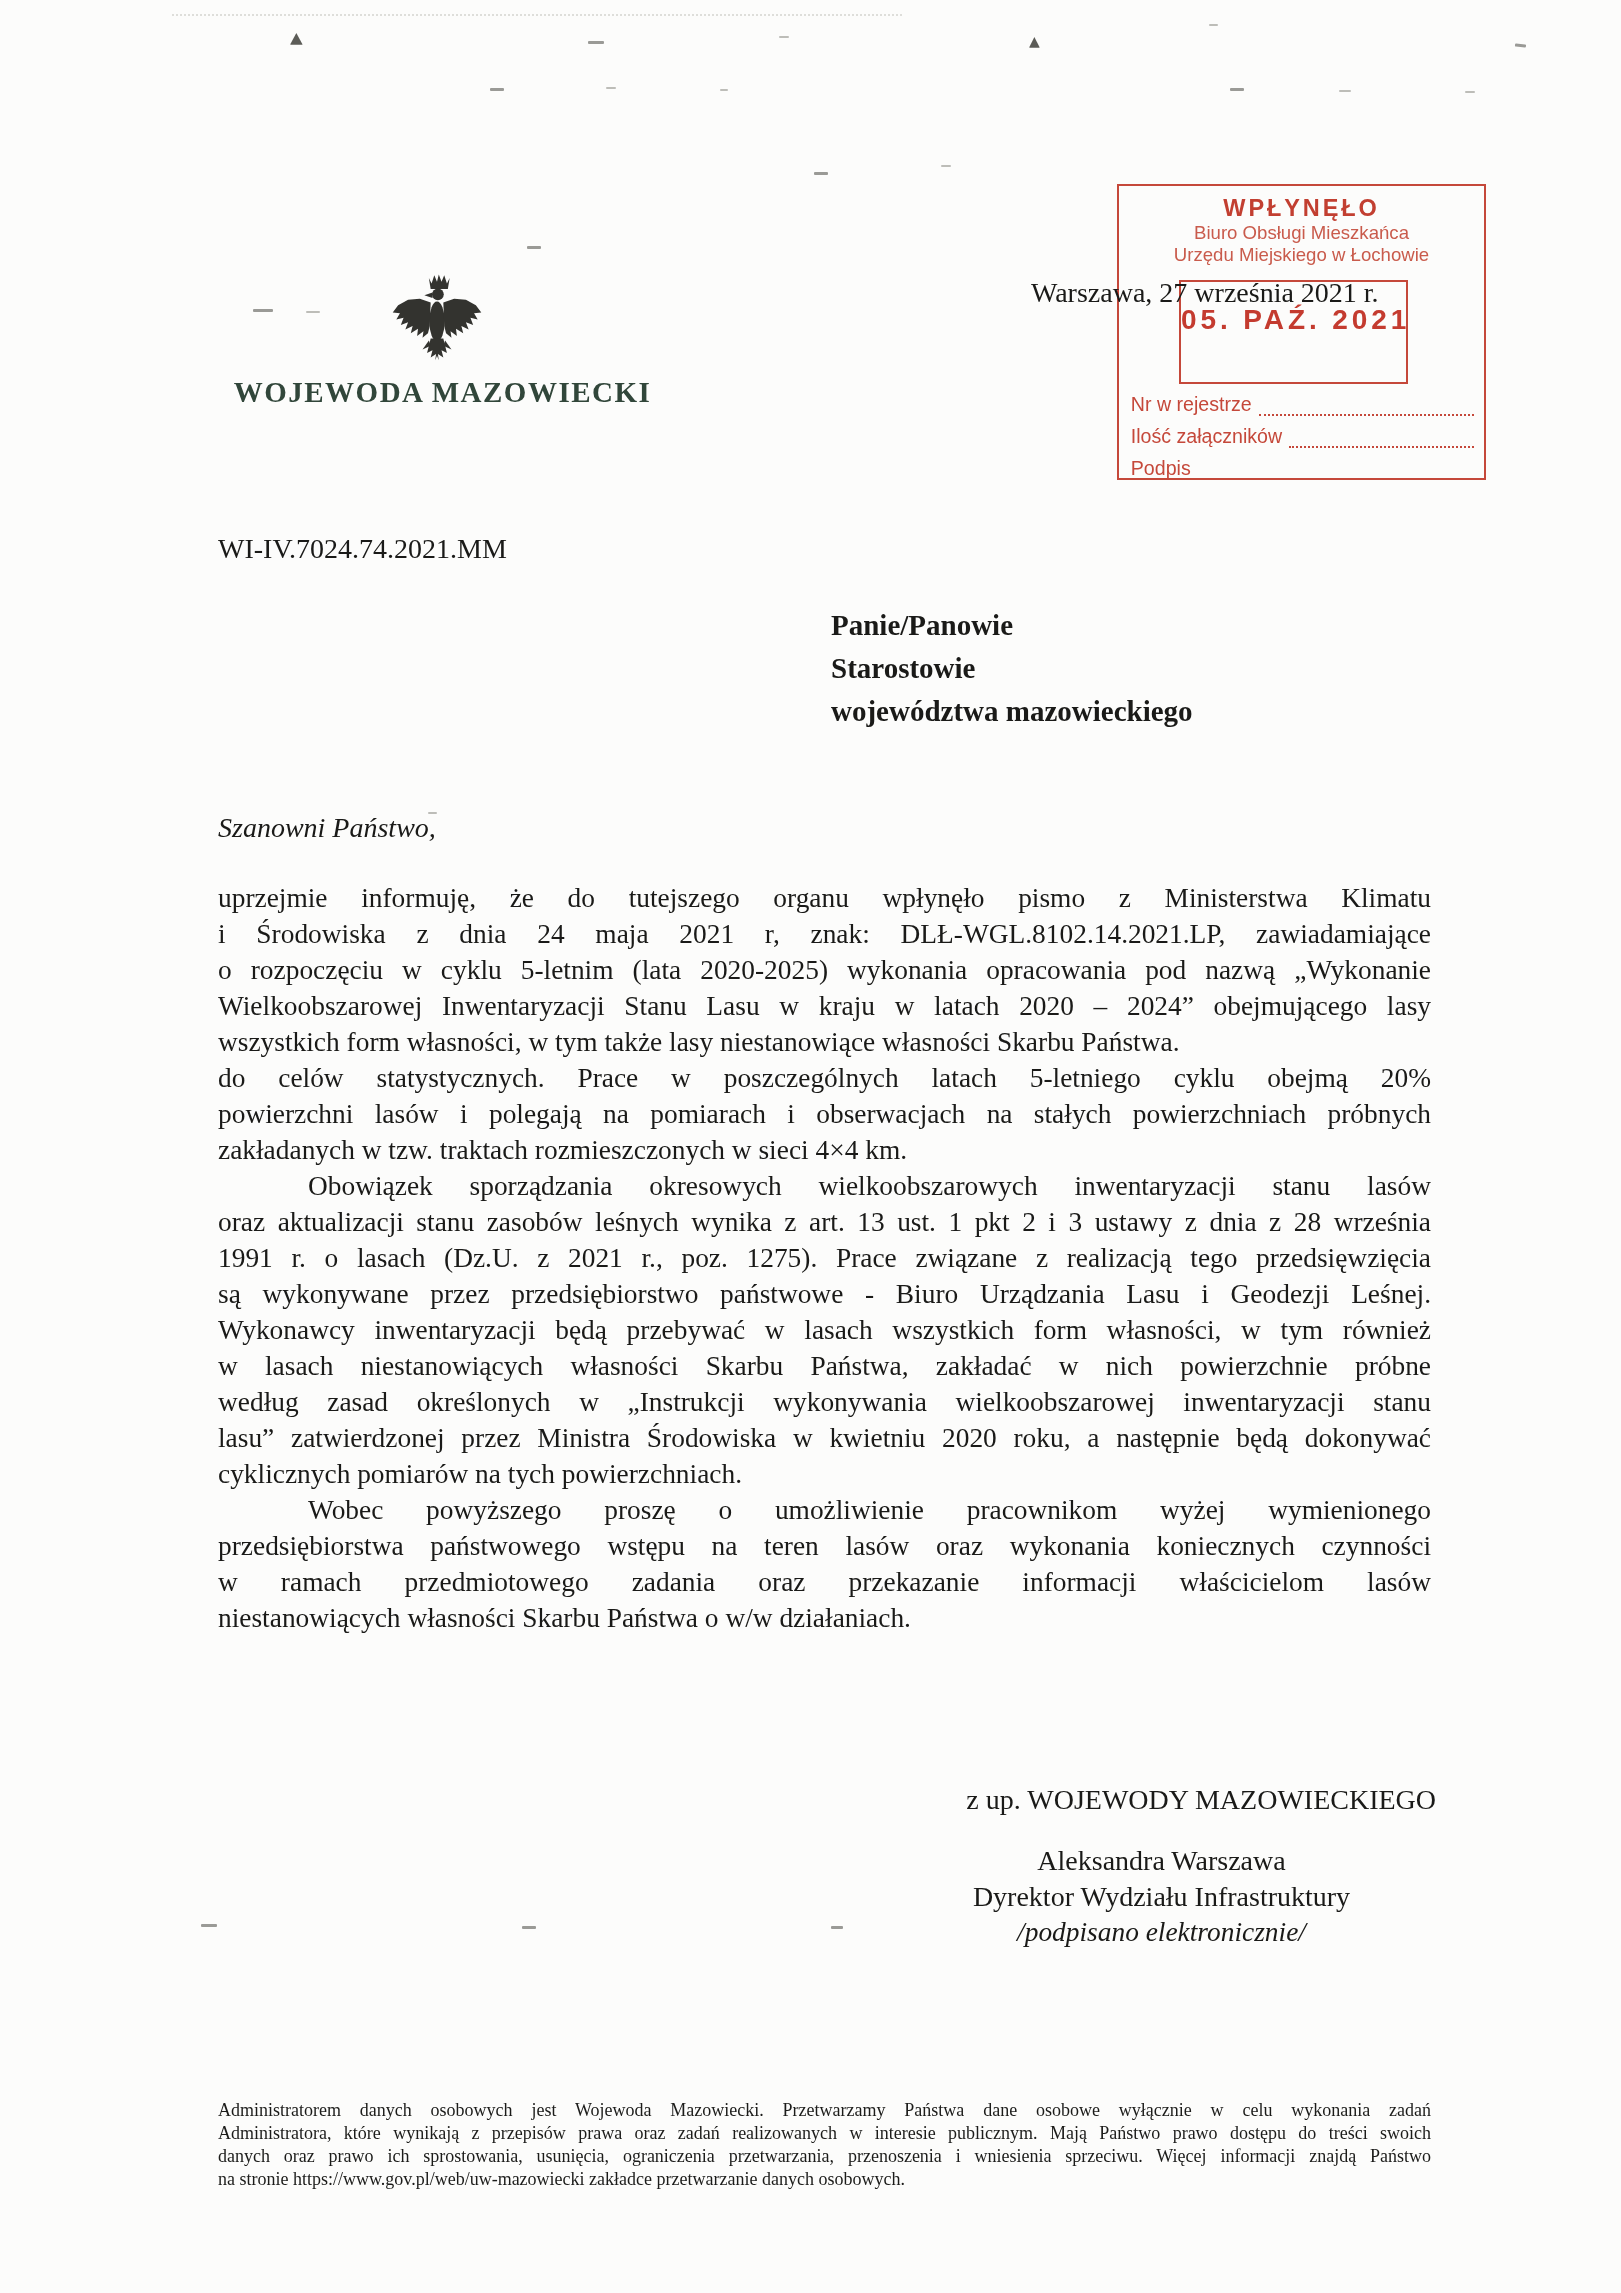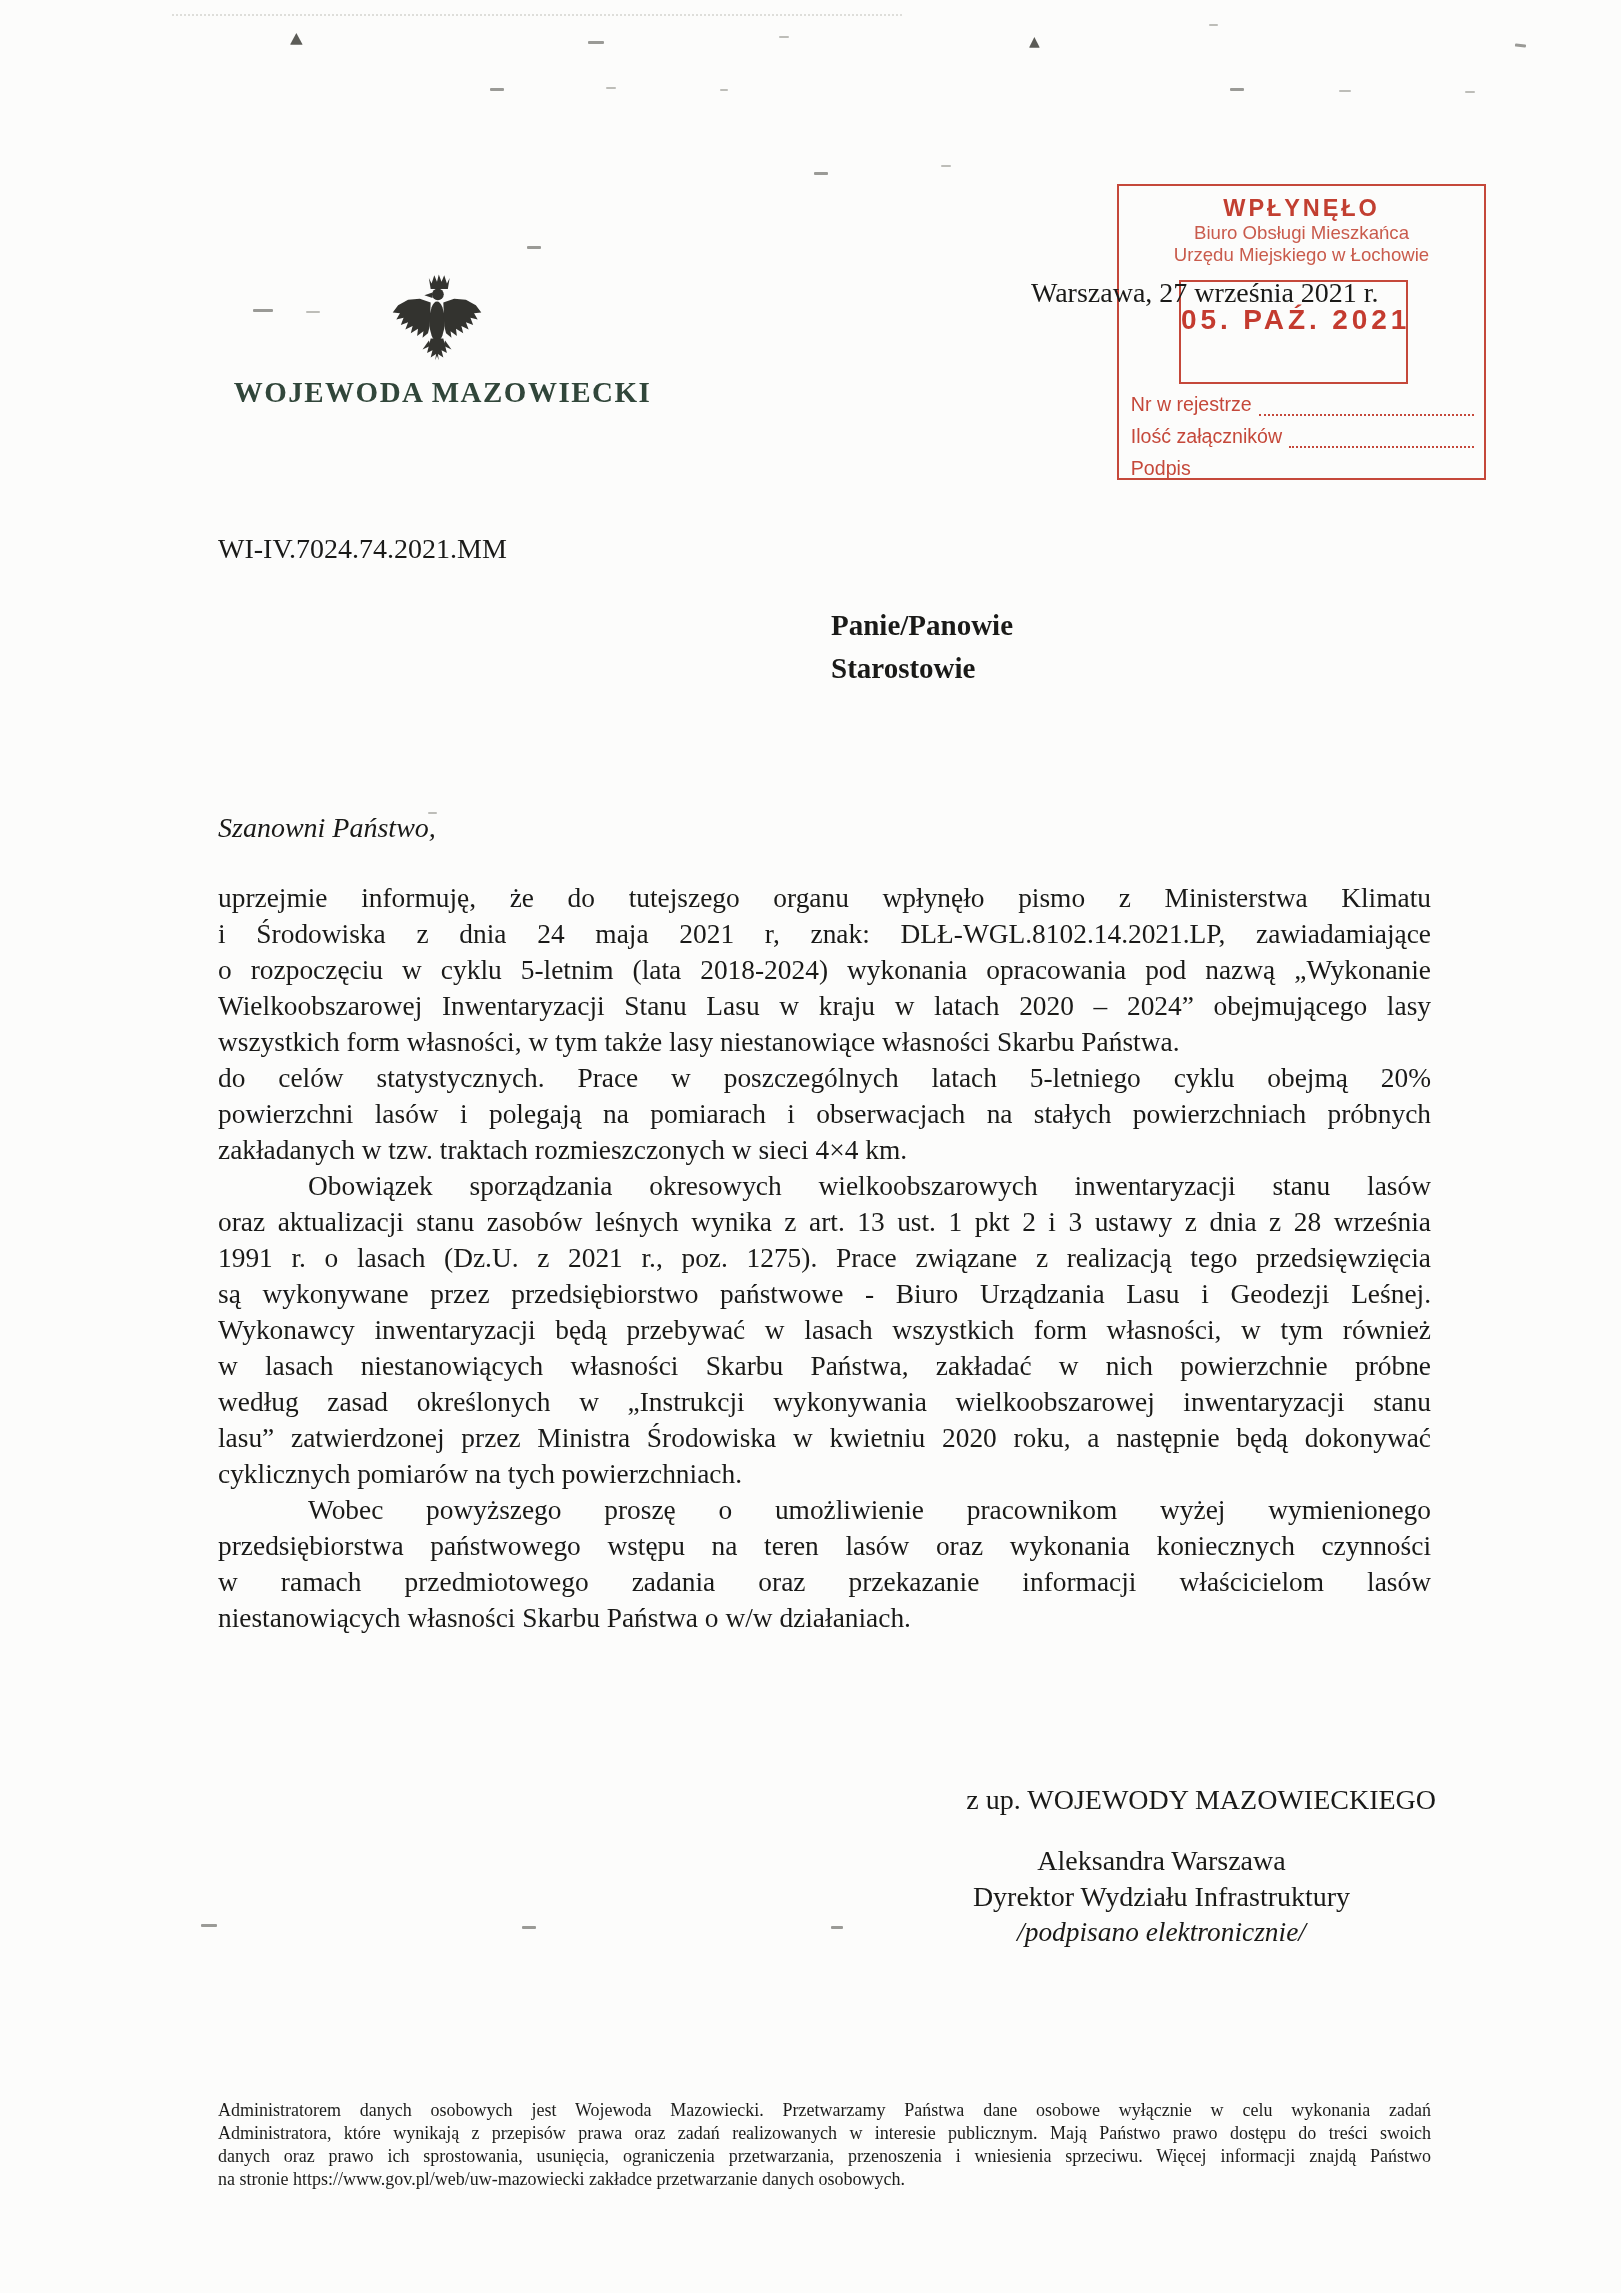--- a/index.html
+++ b/index.html
@@ -123,28 +123,29 @@
         <span class="dots"></span>
       </div>
     </div>
   </div>
 
   <div class="reference">WI-IV.7024.74.2021.MM</div>
 
   <div class="addressee">
     <div>Panie/Panowie</div>
     <div>Starostowie</div>
+    <div>województwa mazowieckiego</div>
   </div>
 
   <div class="salutation">Szanowni Państwo,</div>
 
   <div class="body-text">
     <div class="jline">uprzejmie informuję, że do tutejszego organu wpłynęło pismo z Ministerstwa Klimatu</div>
     <div class="jline">i Środowiska z dnia 24 maja 2021 r, znak: DLŁ-WGL.8102.14.2021.LP, zawiadamiające</div>
-    <div class="jline">o rozpoczęciu w cyklu 5-letnim (lata 2018-2024) wykonania opracowania pod nazwą „Wykonanie</div>
+    <div class="jline">o rozpoczęciu w cyklu 5-letnim (lata 2020-2025) wykonania opracowania pod nazwą „Wykonanie</div>
     <div class="jline">Wielkoobszarowej Inwentaryzacji Stanu Lasu w kraju w latach 2020 – 2024” obejmującego lasy</div>
     <div class="jline last">wszystkich form własności, w tym także lasy niestanowiące własności Skarbu Państwa.</div>
 
     <div class="jline">do celów statystycznych. Prace w poszczególnych latach 5-letniego cyklu obejmą 20%</div>
     <div class="jline">powierzchni lasów i polegają na pomiarach i obserwacjach na stałych powierzchniach próbnych</div>
     <div class="jline last">zakładanych w tzw. traktach rozmieszczonych w sieci 4×4 km.</div>
 
     <div class="jline ind">Obowiązek sporządzania okresowych wielkoobszarowych inwentaryzacji stanu lasów</div>
     <div class="jline">oraz aktualizacji stanu zasobów leśnych wynika z art. 13 ust. 1 pkt 2 i 3 ustawy z dnia z 28 września</div>
     <div class="jline">1991 r. o lasach (Dz.U. z 2021 r., poz. 1275). Prace związane z realizacją tego przedsięwzięcia</div>

